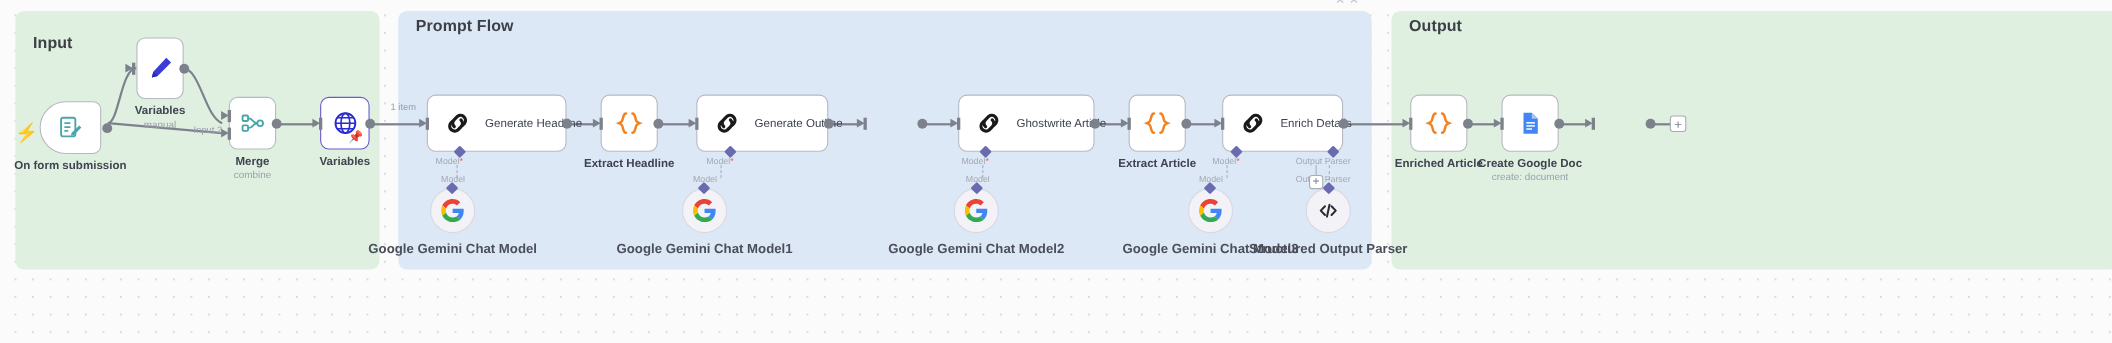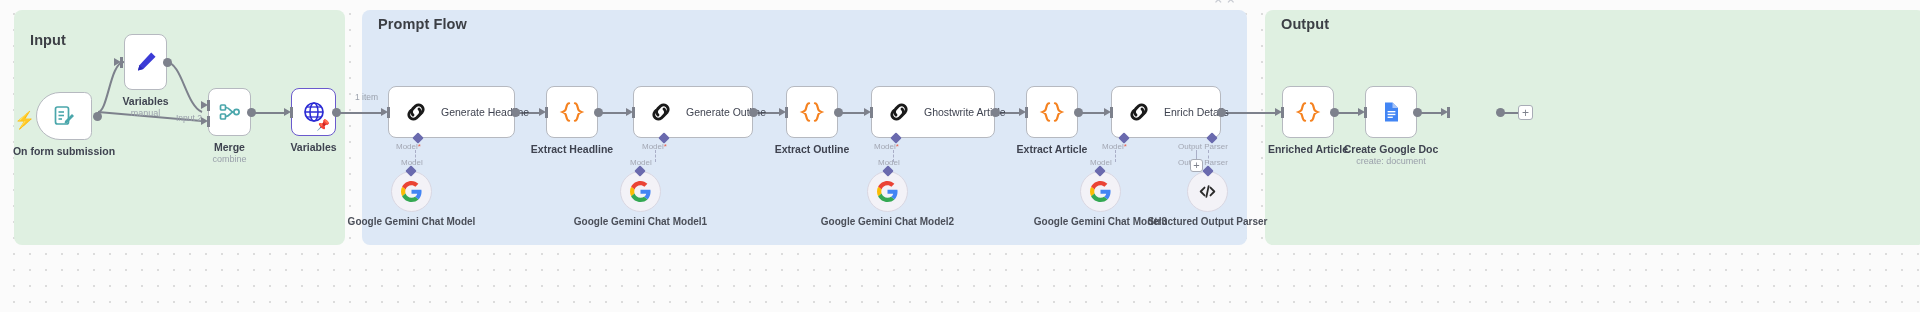--- a/index.html
+++ b/index.html
@@ -144,22 +144,22 @@
     display: flex;
     align-items: center;
     justify-content: center;
     z-index: 6;
   }
   .subnode-title {
     position: absolute;
     top: 100%;
     left: 50%;
     transform: translateX(-50%);
-    margin-top: 5px;
-    font-size: 10px;
+    margin-top: 10px;
+    font-size: 12px;
     font-weight: 600;
     color: #4a4e58;
     text-align: center;
     white-space: nowrap;
     line-height: 11px;
   }
   .diamond {
     position: absolute;
     width: 8px; height: 8px;
     background: #6a6aae;
@@ -390,29 +390,20 @@
       </svg>
     </span>
     <span class="subnode-title">
       <span>Google Gemini Chat Model1</span>
     </span>
   </div>
 
   <div class="edge" style="left:754px; top:112px; width:28px;"></div>
   <div class="arrow-in" style="left:779px; top:107px;"></div>
 
-  <div class="node" style="left:786px; top:86px; width:52px; height:52px;">
-    <span class="icon">
-      <svg width="28" height="28" viewBox="0 0 24 24">
-        <path d="M9.5 4.5 C7 4.5 7.4 9 6.3 10.4 C5.8 11.1 5 11.6 4 12 C5 12.4 5.8 12.9 6.3 13.6 C7.4 15 7 19.5 9.5 19.5" fill="none" stroke="#f58220" stroke-width="1.9" stroke-linecap="round"></path>
-        <path d="M14.5 4.5 C17 4.5 16.6 9 17.7 10.4 C18.2 11.1 19 11.6 20 12 C19 12.4 18.2 12.9 17.7 13.6 C16.6 15 17 19.5 14.5 19.5" fill="none" stroke="#f58220" stroke-width="1.9" stroke-linecap="round"></path>
-      </svg>
-    </span>
-    <span class="node-title">Extract Outline</span>
-  </div>
   <div class="dot" style="left:834px; top:108px;"></div>
 
   <div class="edge" style="left:839px; top:112px; width:28px;"></div>
   <div class="arrow-in" style="left:864px; top:107px;"></div>
 
   <div class="node wide" style="left:871px; top:86px; width:124px; height:52px;">
     <span class="icon">
       <svg width="26" height="26" viewBox="0 0 24 24">
         <path d="M9.2 14.8 a4.2 4.2 0 0 1 0-5.9 l2.6-2.6 a4.2 4.2 0 0 1 5.9 5.9 l-1.4 1.4" fill="none" stroke="#1a1a1a" stroke-width="2.7" stroke-linecap="round"></path>
         <path d="M14.8 9.2 a4.2 4.2 0 0 1 0 5.9 l-2.6 2.6 a4.2 4.2 0 0 1 -5.9 -5.9 l1.4 -1.4" fill="none" stroke="#1a1a1a" stroke-width="2.7" stroke-linecap="round"></path>

